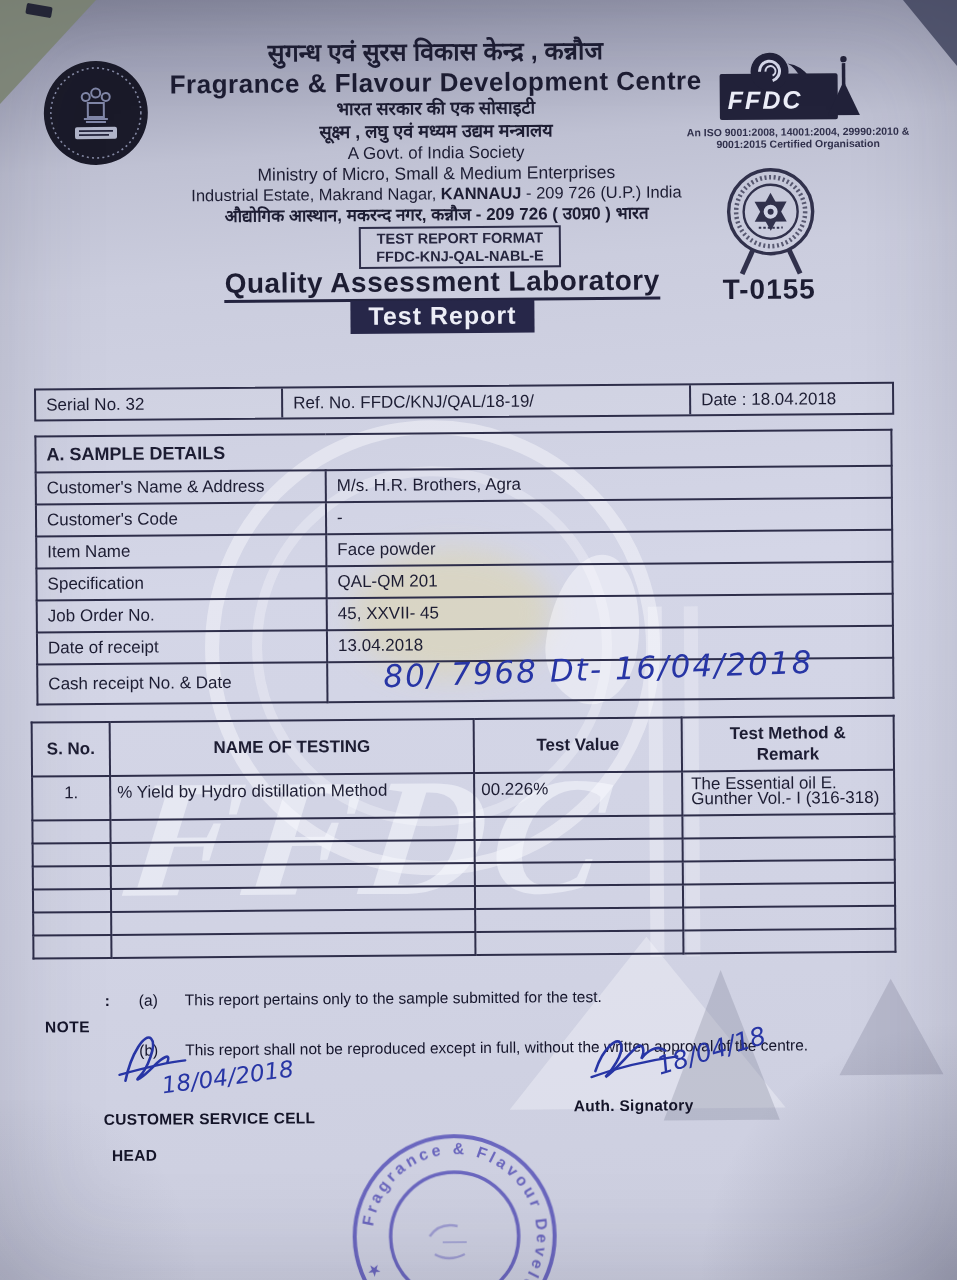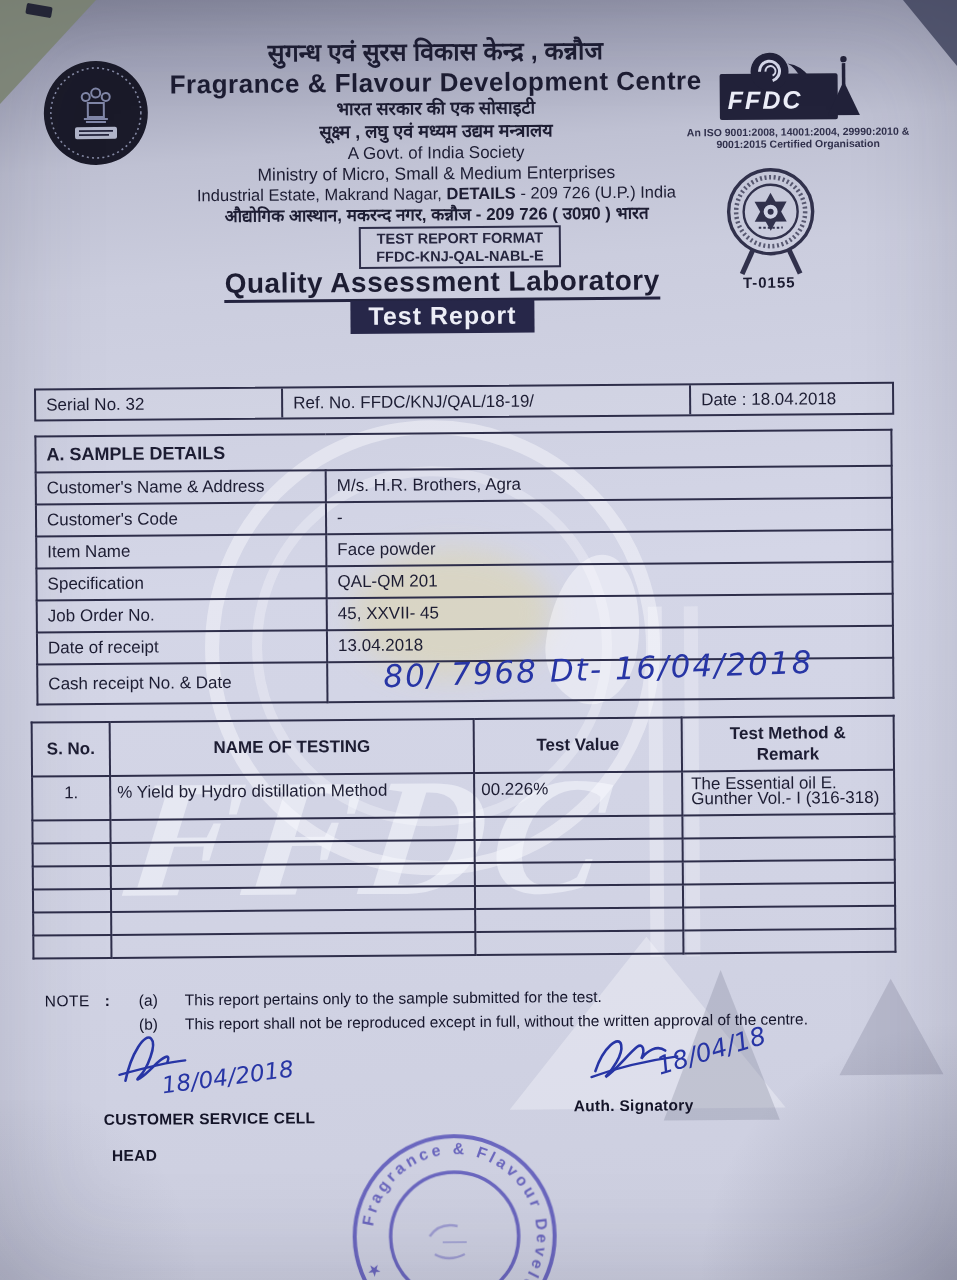--- a/index.html
+++ b/index.html
@@ -35,21 +35,21 @@
   .h-en-title{font-size:26px;font-weight:bold;letter-spacing:.5px;line-height:30px;}
   .h-hi-sub{font-size:18px;font-weight:bold;line-height:23px;}
   .h-en-sub1{font-size:17px;line-height:20px;}
   .h-en-sub2{font-size:17.5px;line-height:20px;}
   .h-addr-en{font-size:16.5px;line-height:20px;}
   .h-addr-hi{font-size:17px;font-weight:bold;line-height:23px;}
   .emblem-left{position:absolute;left:46px;top:56px;}
   .logo-ffdc{position:absolute;left:708px;top:52px;}
   .iso-text{position:absolute;left:652px;top:128px;width:300px;text-align:center;font-size:10.5px;line-height:12px;color:#30304c;font-weight:bold;}
   .seal{position:absolute;left:716px;top:164px;}
-  .seal-code{position:absolute;left:714px;top:276px;width:116px;text-align:center;font-size:15px;font-weight:bold;letter-spacing:1px;}
+  .seal-code{position:absolute;left:714px;top:276px;width:116px;text-align:center;font-size:28px;font-weight:bold;letter-spacing:1px;}
   .format-box{position:absolute;left:362px;top:226px;width:202px;border:2px solid #2e2e4a;text-align:center;font-size:14.5px;font-weight:bold;line-height:18px;padding:1px 0;color:#26263f;}
   .qal-title{position:absolute;left:35px;top:266px;width:820px;text-align:center;font-size:28px;font-weight:bold;letter-spacing:.5px;}
   .qal-title span{border-bottom:3px solid #242440;padding-bottom:1px;}
   .tr-badge-wrap{position:absolute;left:35px;top:300px;width:820px;text-align:center;}
   .tr-badge{display:inline-block;background:#272749;color:#ecedf6;font-size:25px;font-weight:bold;padding:1px 18px 3px;letter-spacing:1px;}
   
   .meta-row{position:absolute;left:36px;top:385px;width:860px;height:33px;border:2px solid #2e2e4a;display:flex;align-items:center;font-size:17px;background:rgba(255,255,255,.06);}
   .meta-cell{padding-left:10px;height:100%;display:flex;align-items:center;}
   .mc1{width:245px;}
   .mc2{width:408px;border-left:2px solid #2e2e4a;}
@@ -66,21 +66,21 @@
   .test-table td,.test-table th{border:2px solid #2e2e4a;font-size:17px;padding:2px 6px;vertical-align:middle;}
   .test-table th{font-weight:bold;height:54px;}
   .test-table .drow td{height:44px;vertical-align:top;padding-top:6px;}
   .test-table .erow td{height:23px;}
   .t-center{text-align:center;}
   .t-left{text-align:left;padding-left:12px;}
   .method-cell{font-size:12.5px;line-height:15px;padding:4px 6px 0 8px !important;}
   
   .note{position:absolute;left:42px;top:986px;width:860px;font-size:15.5px;color:#15152b;}
   .note-line{display:flex;line-height:24px;}
-  .note-label{width:60px;font-weight:normal;letter-spacing:.5px;}
+  .note-label{width:60px;font-weight:bold;letter-spacing:.5px;margin-top:26px;}
   .note-colon{width:34px;font-weight:bold;}
   .note-marker{width:46px;}
   .note-text{flex:1;}
   
   .sig-svg{position:absolute;}
   .sig-date{position:absolute;font-size:23px;white-space:nowrap;}
   .sig-title{position:absolute;font-size:15.5px;font-weight:bold;letter-spacing:.3px;color:#141428;}
   .stamp{position:absolute;left:330px;top:1116px;filter:blur(.4px);}
 </style>
 </head>
@@ -118,21 +118,21 @@
       </svg>
     </div>
 
     <div class="header-center">
       <div class="h-hi-title">सुगन्ध एवं सुरस विकास केन्द्र , कन्नौज</div>
       <div class="h-en-title">Fragrance &amp; Flavour Development Centre</div>
       <div class="h-hi-sub">भारत सरकार की एक सोसाइटी</div>
       <div class="h-hi-sub">सूक्ष्म , लघु एवं मध्यम उद्यम मन्त्रालय</div>
       <div class="h-en-sub1">A Govt. of India Society</div>
       <div class="h-en-sub2">Ministry of Micro, Small &amp; Medium Enterprises</div>
-      <div class="h-addr-en"><span>Industrial Estate, Makrand Nagar, </span><b>DETAILS</b><span> - 209 726 (U.P.) India</span></div>
+      <div class="h-addr-en"><span>Industrial Estate, Makrand Nagar, </span><b>KANNAUJ</b><span> - 209 726 (U.P.) India</span></div>
       <div class="h-addr-hi">औद्योगिक आस्थान, मकरन्द नगर, कन्नौज - 209 726 ( उ0प्र0 ) भारत</div>
     </div>
 
     <div class="logo-ffdc">
       <svg width="160" height="80" viewBox="0 0 160 80">
         <rect x="16" y="24" width="118" height="46" fill="#22223a" rx="2"></rect>
         <circle cx="66" cy="22" r="19" fill="#22223a"></circle>
         <path d="M56 22 a10 10 0 1 1 13 9" fill="none" stroke="#d7d9ea" stroke-width="3"></path>
         <path d="M62 22 a5 5 0 1 1 7 4" fill="none" stroke="#d7d9ea" stroke-width="2"></path>
         <path d="M84 14 q14 2 22 14 l-8 2 q-6 -12 -14 -16z" fill="#22223a"></path>

